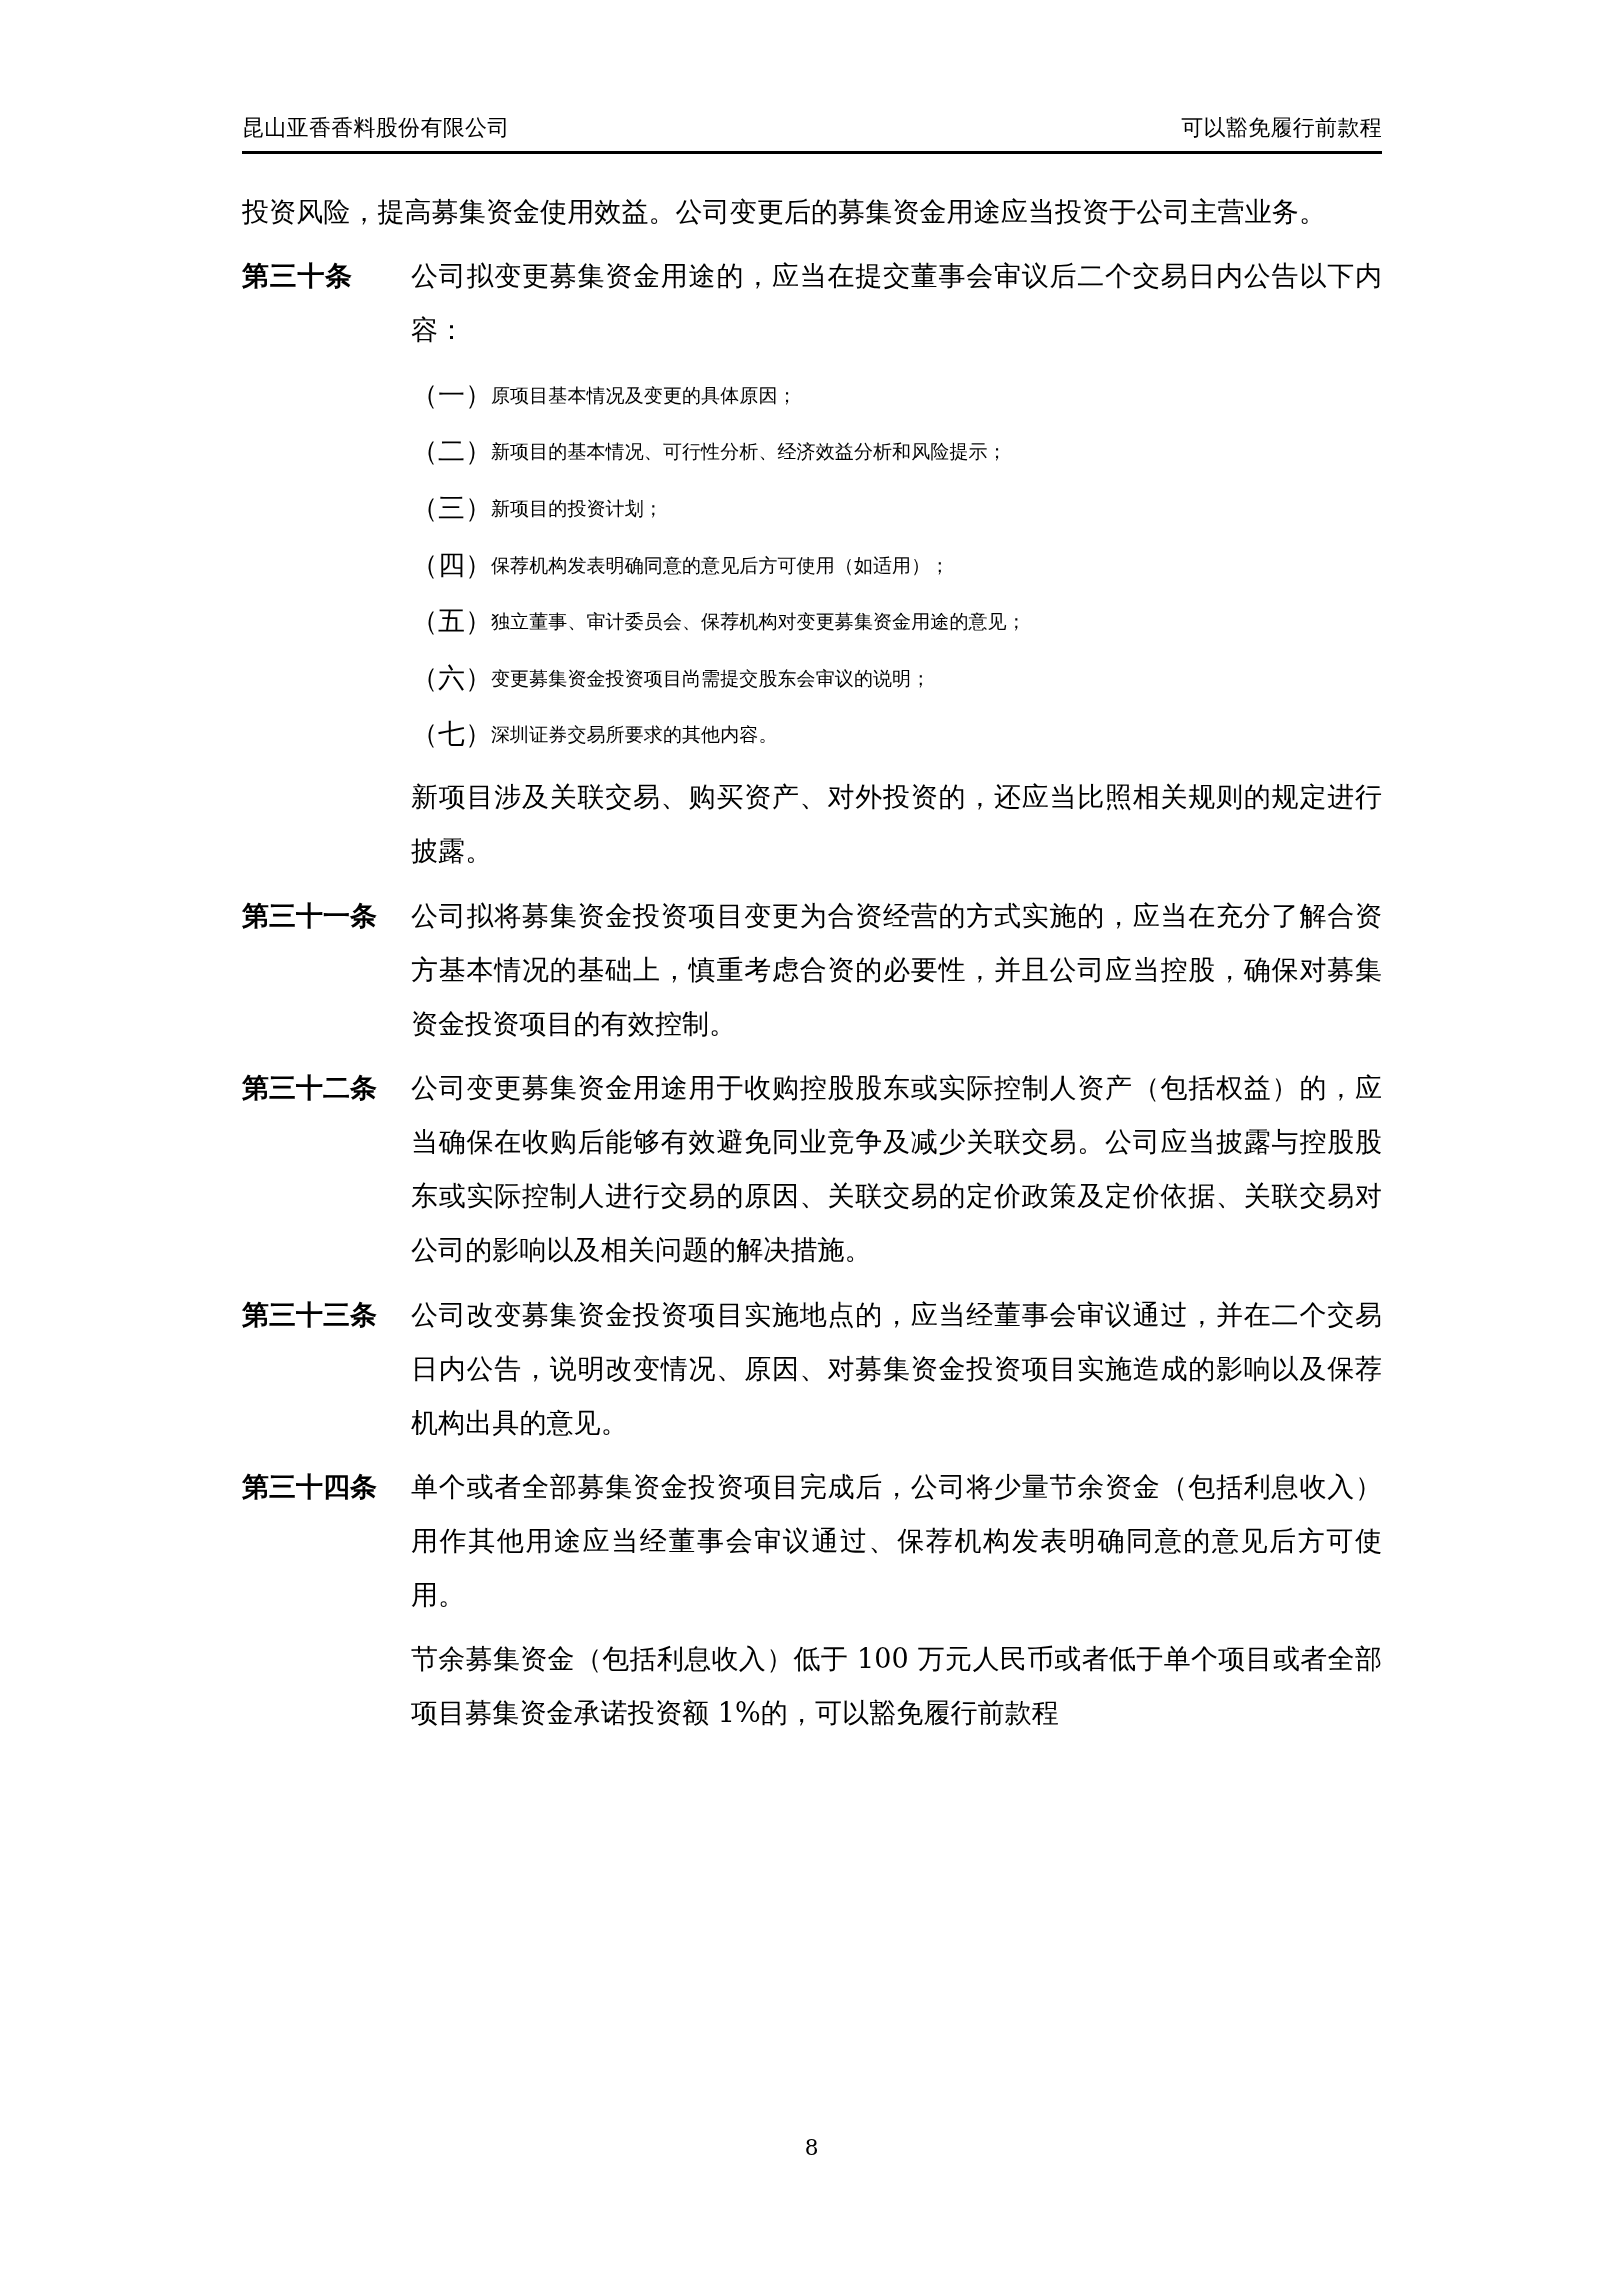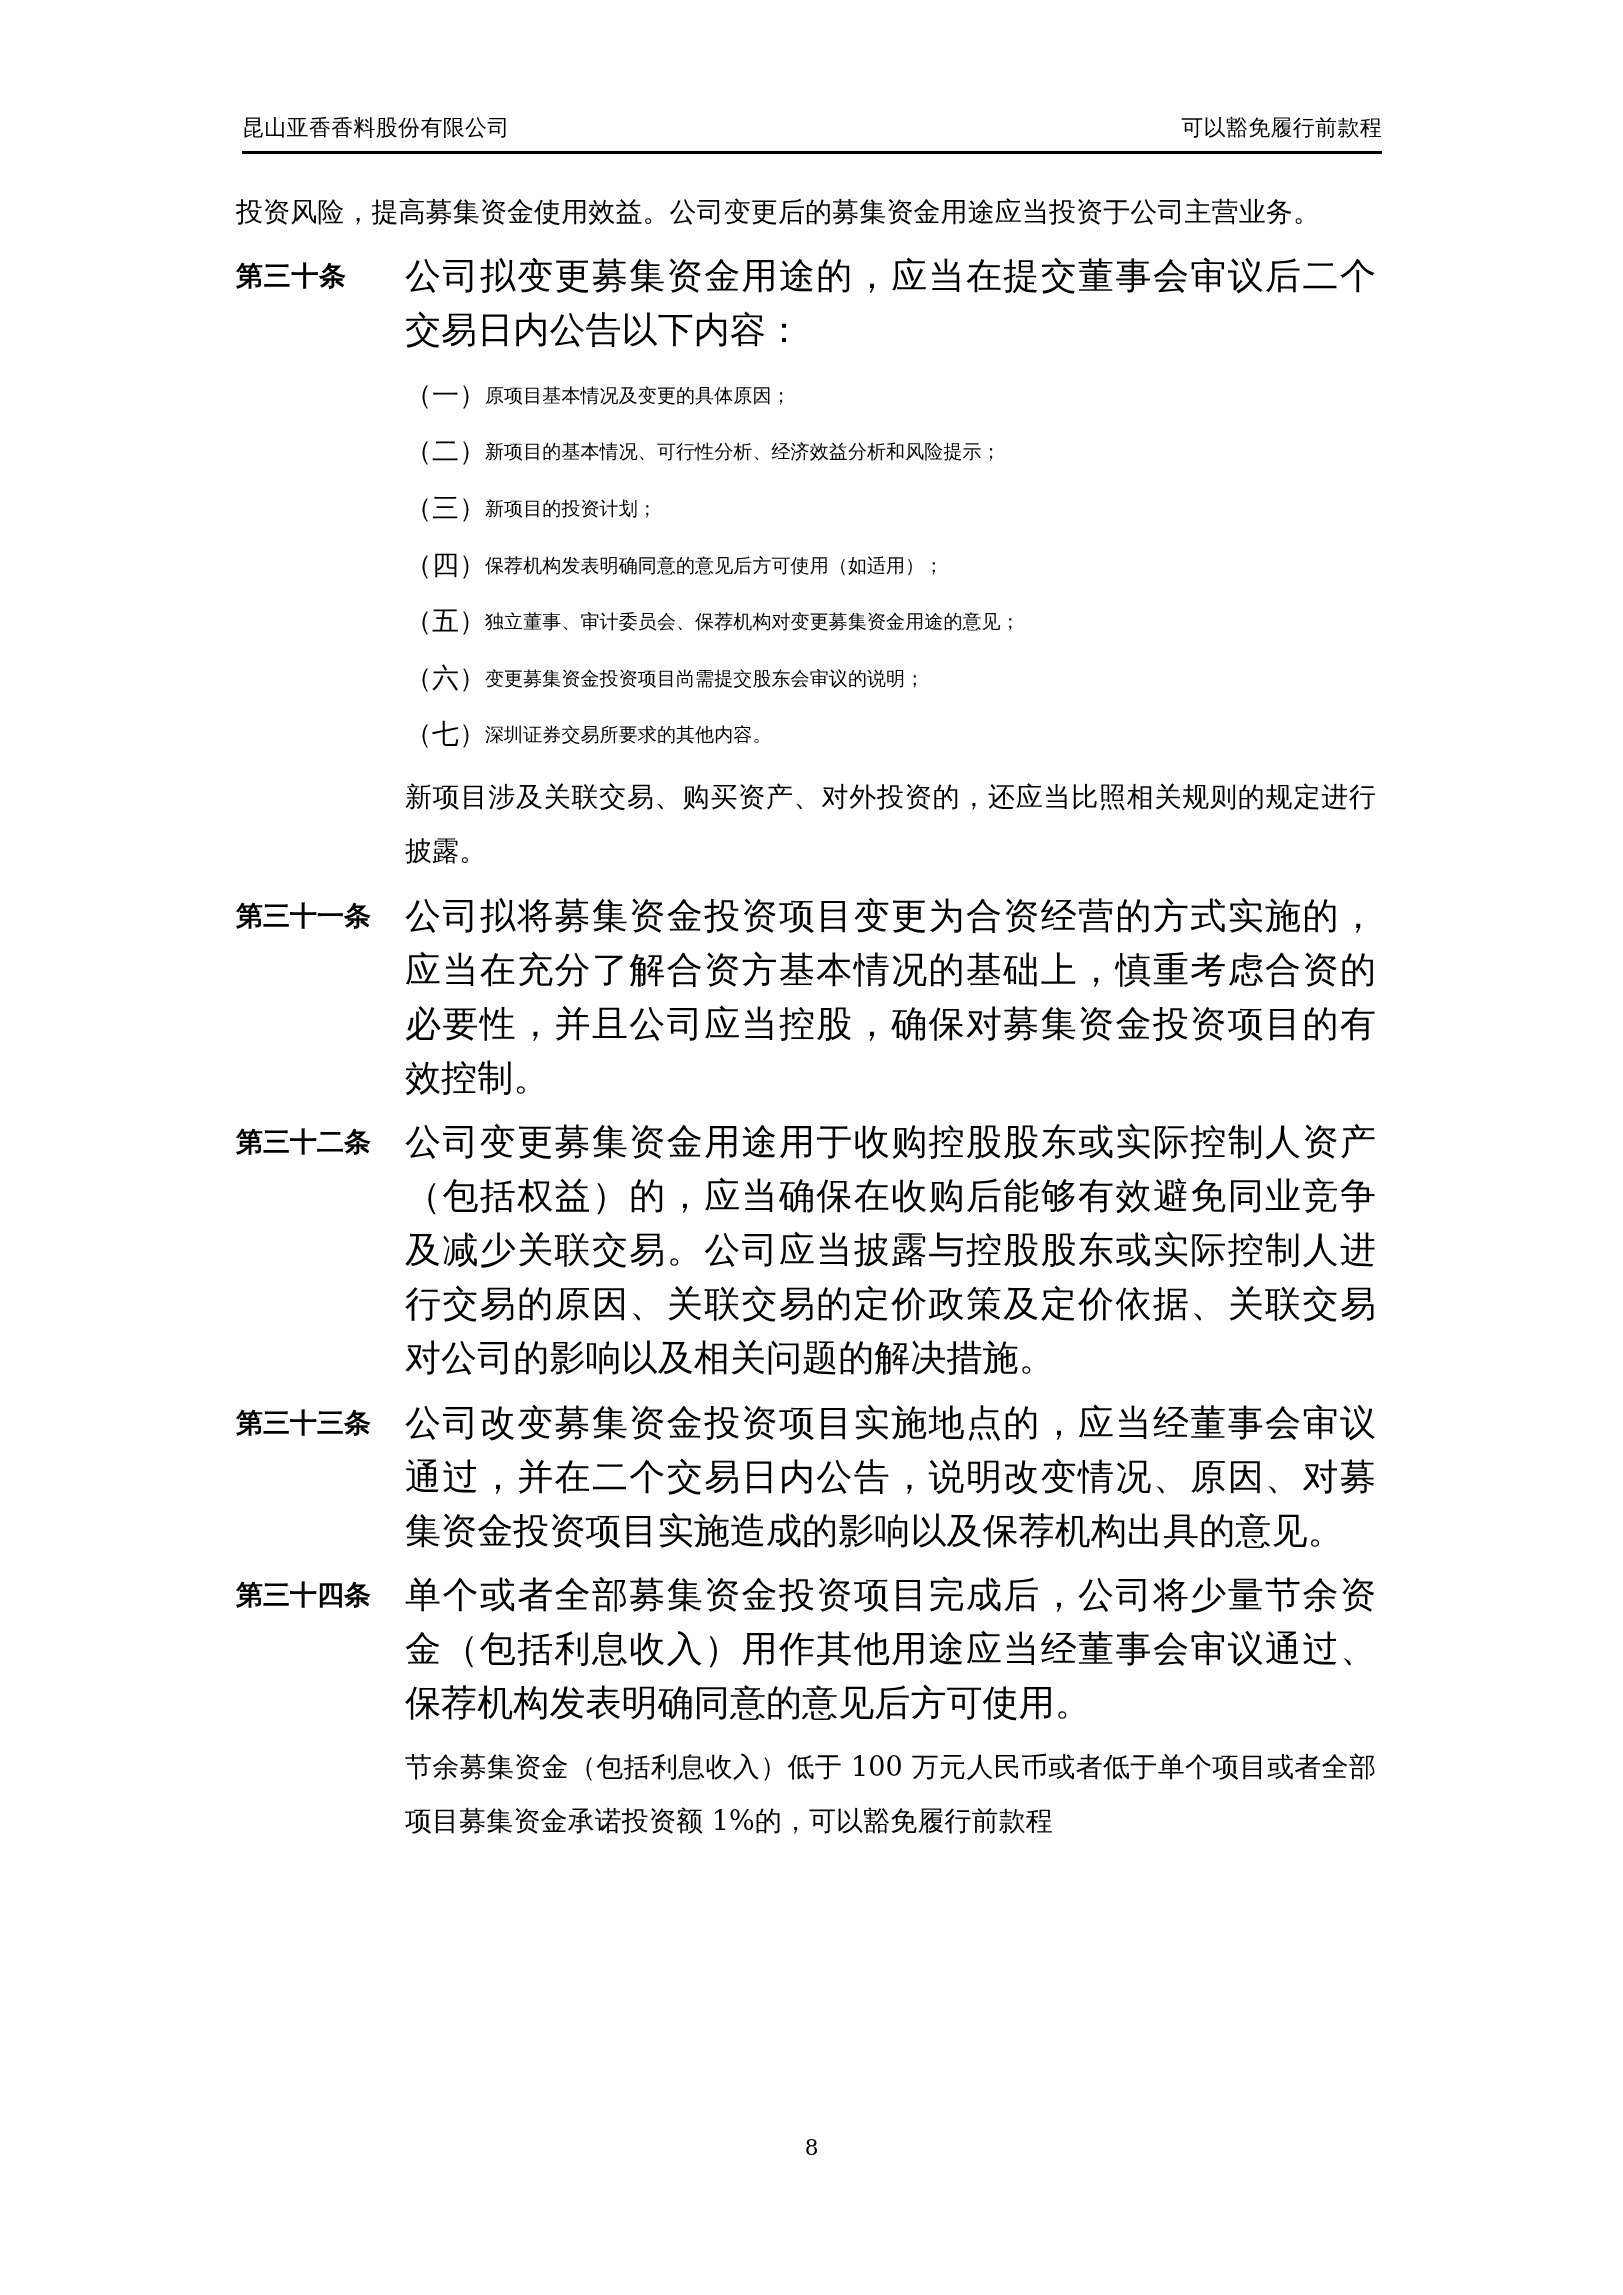--- a/index.html
+++ b/index.html
@@ -43,21 +43,21 @@
     left: 242px;
     top: 151px;
     width: 1140px;
     height: 3.3px;
     background: #000000;
   }
 
   
   .body-area {
     position: absolute;
-    left: 236px;
+    left: 242px;
     top: 185px;
     width: 1140px;
   }
 
   
   .block {
     display: flex;
     align-items: flex-start;
     margin-bottom: 3.9px;
   }
@@ -77,21 +77,21 @@
     text-align: left;
   }
 
   .article .label.wide {
     width: 169px;
     letter-spacing: 0px;
   }
 
   .block .text {
     flex: 1 1 auto;
-    font-size: 36px;
+    font-size: 27px;
     line-height: 54px;
     text-align: justify;
     text-justify: inter-ideograph;
     letter-spacing: 0.1px;
   }
 
   
   .para {
     margin-left: 169px;
     font-size: 27px;

